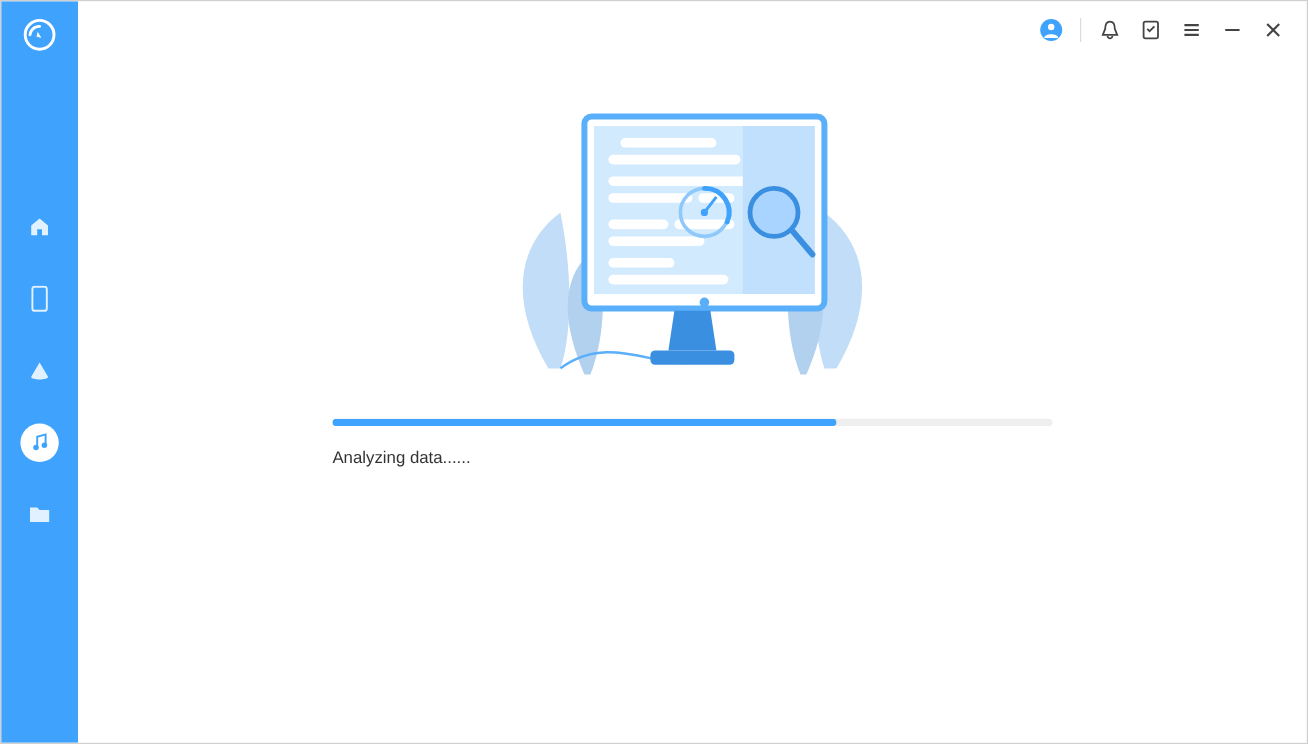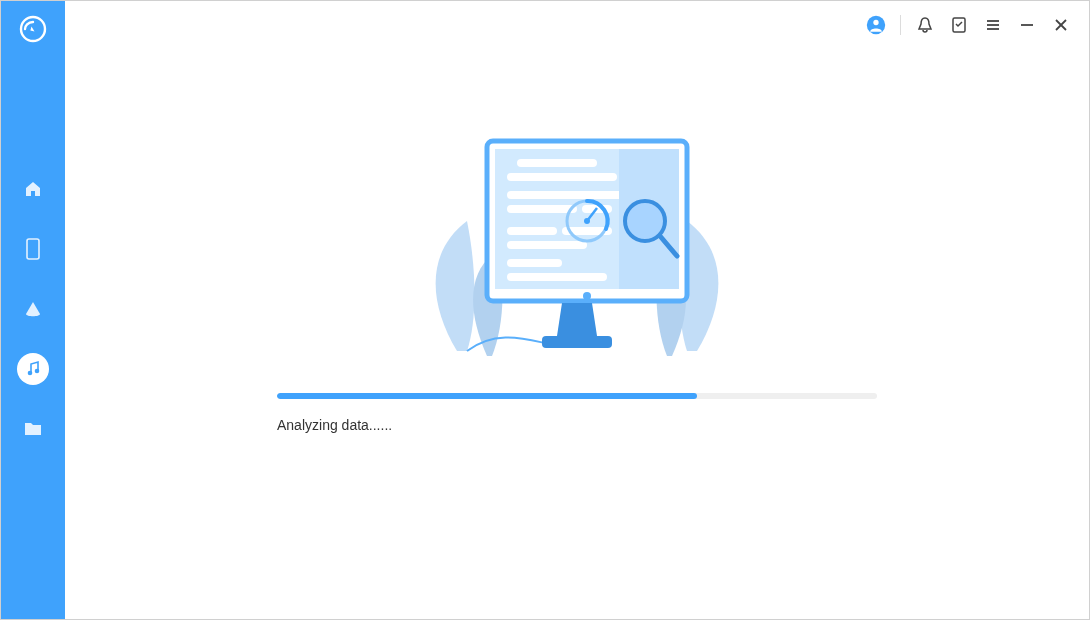--- a/index.html
+++ b/index.html
@@ -4,21 +4,21 @@
   <style>
     * { box-sizing: border-box; margin: 0; padding: 0; }
     body { width: 1090px; height: 620px; font-family: Arial, sans-serif; background: #fff; position: relative; overflow: hidden; border: 1px solid #d0d0d0; }
     .sidebar { position: absolute; left: 0; top: 0; width: 64px; height: 100%; background: #3fa2fc; display: flex; flex-direction: column; align-items: center; padding-top: 14px; }
     .logo-icon { width: 28px; height: 28px; margin-bottom: 130px; display:flex; align-items:center; justify-content:center; }
     .side-item { width: 32px; height: 32px; margin-bottom: 28px; display: flex; align-items: center; justify-content: center; cursor: pointer; }
     .side-item.active { background: #fff; border-radius: 50%; }
     .topbar { position: absolute; top: 14px; right: 18px; display: flex; align-items: center; gap: 14px; }
     .topbar-icon { width: 20px; height: 20px; display: flex; align-items: center; justify-content: center; cursor: pointer; }
     .divider { width: 1px; height: 20px; background: #dcdcdc; }
-    .main { position: absolute; left: 64px; top: 0; right: 0; bottom: 0; display: flex; flex-direction: column; align-items: center; padding-top: 120px; }
+    .main { position: absolute; left: 64px; top: 0; right: 0; bottom: 0; display: flex; flex-direction: column; align-items: center; padding-top: 76px; }
     .illustration { width: 420px; height: 240px; position: relative; }
     .progress-wrap { width: 600px; margin-top: 32px; }
     .progress-bar { width: 100%; height: 6px; background: #efefef; border-radius: 4px; overflow: hidden; }
     .progress-fill { height: 100%; background: #3fa2fc; border-radius: 4px; }
     .status-text { margin-top: 18px; font-size: 14px; color: #333; }
     svg { display: block; }
   </style>
 </head>
 <body>
 

